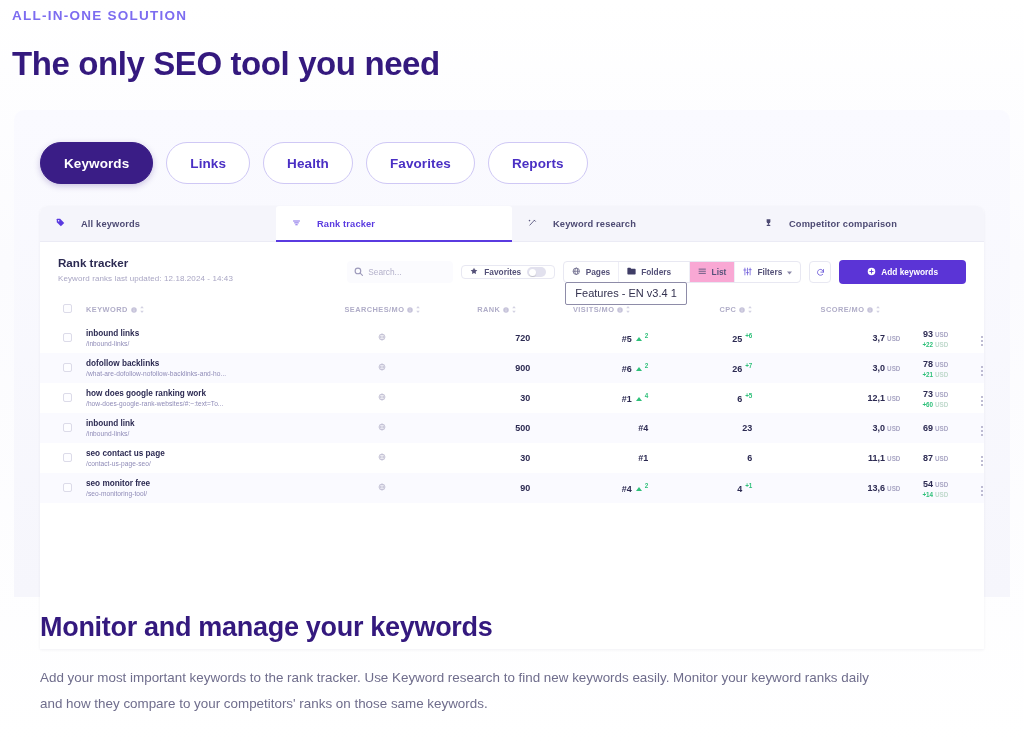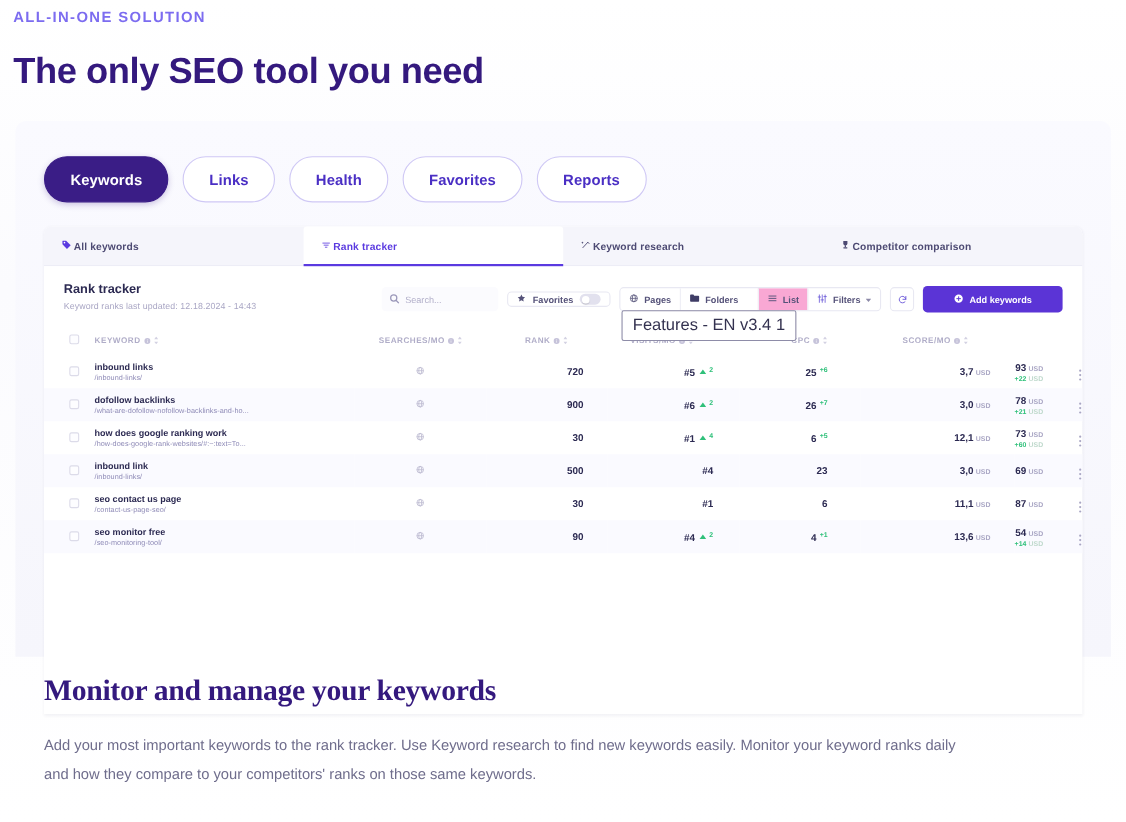--- a/index.html
+++ b/index.html
@@ -52,21 +52,21 @@
     position: absolute; left: 26px; top: 96px; right: 26px;
     background: #ffffff; border-radius: 7px 7px 0 0;
     box-shadow: 0 1px 3px rgba(40,30,90,.06);
     height: 443px;
   }
 
   
   .tabs { display: flex; height: 36px; background: #f5f5fb;
           border-radius: 7px 7px 0 0; border-bottom: 1px solid #ebebf5; }
   .tab {
-    flex: 1; display: flex; align-items: center; gap: 2px;
+    flex: 1; display: flex; align-items: center; gap: 16px;
     padding-left: 16px; font-size: 9.3px; font-weight: 700;
     color: #4d4a73; letter-spacing: .15px; position: relative; cursor: pointer;
   }
   .tab.active { background: #ffffff; color: #5a3ae0; border-radius: 3px 3px 0 0; }
   .tab.active::after {
     content: ""; position: absolute; left: 0; right: 0; bottom: -1px;
     height: 2.4px; background: #5a3ae0;
   }
   .tab svg { flex: none; }
 
@@ -107,21 +107,21 @@
     display: flex; align-items: center; justify-content: center; cursor: pointer;
   }
   .add-btn {
     height: 24px; border-radius: 4px; background: #5b34d6; color: #fff;
     display: flex; align-items: center; gap: 5px; padding: 0 28px;
     font-size: 8.3px; font-weight: 700; cursor: pointer; white-space: nowrap;
   }
   .tooltip {
     position: absolute; top: 26px; left: 218px;
     background: #ffffff; border: 1px solid #8e8ca8; border-radius: 2px;
-    font-size: 15px; color: #33314f; padding: 4px 9px 5px; white-space: nowrap;
+    font-size: 11px; color: #33314f; padding: 4px 9px 5px; white-space: nowrap;
     z-index: 20;
   }
 
   
   table { width: 100%; border-collapse: collapse; margin-top: 14px; }
   thead th {
     font-size: 7.4px; font-weight: 700; color: #b0adc8; letter-spacing: .45px;
     padding: 6px 0 8px; text-align: right; white-space: nowrap;
   }
   thead th .hd { display: inline-flex; align-items: center; gap: 3px; }
@@ -157,21 +157,21 @@
   td.c-cp { text-align: right; padding-right: 22px; white-space: nowrap; }
   td.c-sc { text-align: right; padding-right: 32px; white-space: nowrap; }
   .sc-sub { font-size: 6.3px; color: #2fc07a; font-weight: 700; margin-top: 2px; }
   .sc-sub .unit { color: #bfd9cc; }
   td.c-dots { text-align: center; }
   .dots { display: inline-flex; flex-direction: column; gap: 1.6px; cursor: pointer; }
   .dots i { width: 2.2px; height: 2.2px; border-radius: 50%; background: #a9a6c4; display: block; }
 
   
   .bottom { position: absolute; left: 40px; top: 612px; width: 840px; }
-  .bottom h2 { font-size: 27px; font-weight: 800; color: #34197e; letter-spacing: -0.3px; font-family: Liberation Serif, serif; }
+  .bottom h2 { font-size: 27px; font-weight: 800; color: #34197e; letter-spacing: -0.3px; }
   .bottom p { font-size: 13.4px; line-height: 1.92; color: #6f6d8c; margin-top: 22px; }
 </style>
 </head>
 <body>
 
 <div class="hero">
   <div class="eyebrow">ALL-IN-ONE SOLUTION</div>
   <div class="hero-title">The only SEO tool you need</div>
 </div>
 

